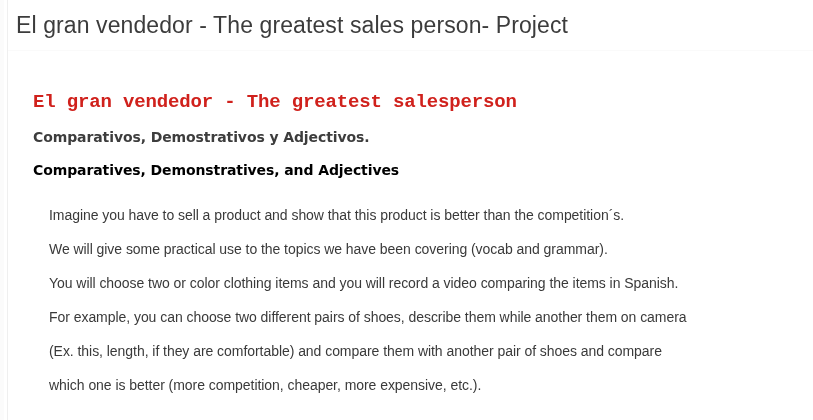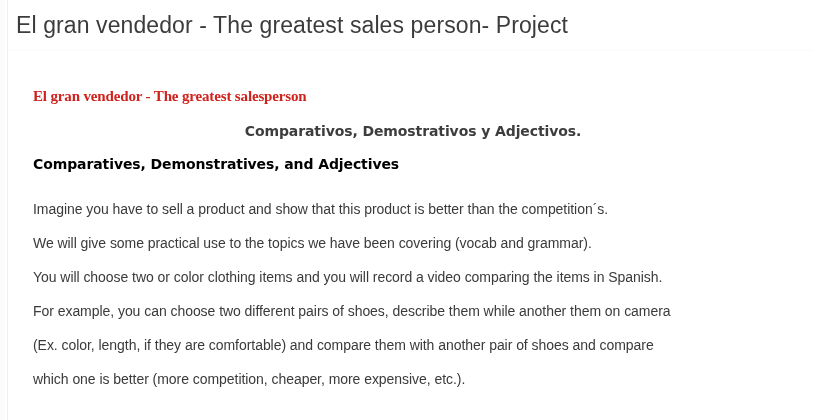--- a/index.html
+++ b/index.html
@@ -66,52 +66,51 @@
 
   
   .content {
     position: absolute;
     left: 33px;
     top: 78px;
     width: 760px;
   }
 
   .red-heading {
-    font-family: Liberation Serif, serif;
-    font-size: 15px;
+    font-family: Liberation Mono, monospace;
+    font-size: 19px;
     font-weight: bold;
     color: #d0211c;
     line-height: 20px;
-    margin: 8px 0 16px 0;
+    margin: 14px 0 16px 0;
     letter-spacing: -0.15px;
   }
 
   .sub-es {
     font-family: "DejaVu Sans", sans-serif;
     font-size: 14px;
     font-weight: bold;
     color: #3d3d3d;
     line-height: 18px;
     margin: 0 0 15px 0;
     letter-spacing: -0.1px;
-    text-align: center;
   }
 
   .sub-en {
     font-family: "DejaVu Sans", sans-serif;
     font-size: 14px;
     font-weight: bold;
     color: #000000;
     line-height: 18px;
     margin: 0 0 19px 0;
     letter-spacing: -0.1px;
   }
 
   .body-list {
-    margin: 0;
+    margin: 16px;
     padding: 0;
     list-style: none;
   }
 
   .body-line {
     font-family: "Liberation Sans", sans-serif;
     font-size: 14px;
     font-weight: 400;
     color: #3a3a3a;
     line-height: 34px;
@@ -137,19 +136,19 @@
 
     <div class="sub-es">Comparativos, Demostrativos y Adjectivos.</div>
 
     <div class="sub-en">Comparatives, Demonstratives, and Adjectives</div>
 
     <div class="body-list">
       <div class="body-line">Imagine you have to sell a product and show that this product is better than the competition´s.</div>
       <div class="body-line">We will give some practical use to the topics we have been covering (vocab and grammar).</div>
       <div class="body-line">You will choose two or color clothing items and you will record a video comparing the items in Spanish.</div>
       <div class="body-line">For example, you can choose two different pairs of shoes, describe them while another them on camera</div>
-      <div class="body-line">(Ex. color, length, if they are comfortable) and compare them with another pair of shoes and compare</div>
+      <div class="body-line">(Ex. this, length, if they are comfortable) and compare them with another pair of shoes and compare</div>
       <div class="body-line">which one is better (more competition, cheaper, more expensive, etc.).</div>
     </div>
 
   </div>
 
 </div>
 
 </body></html>

